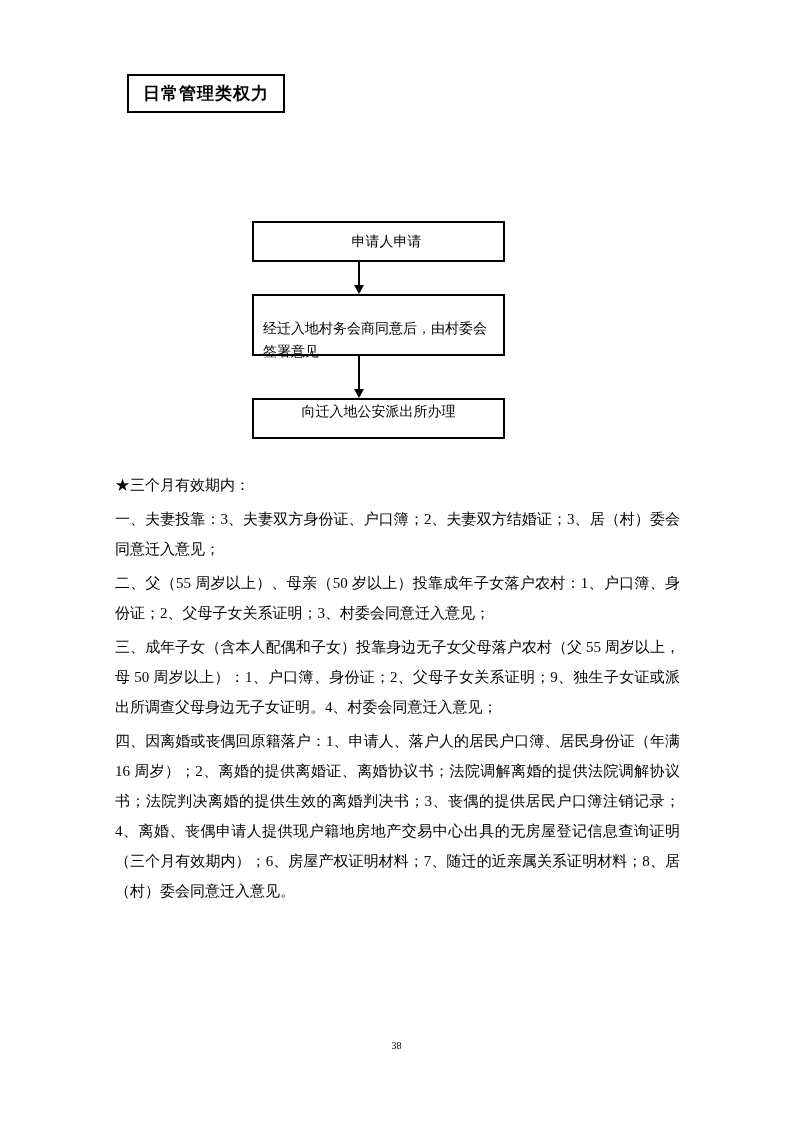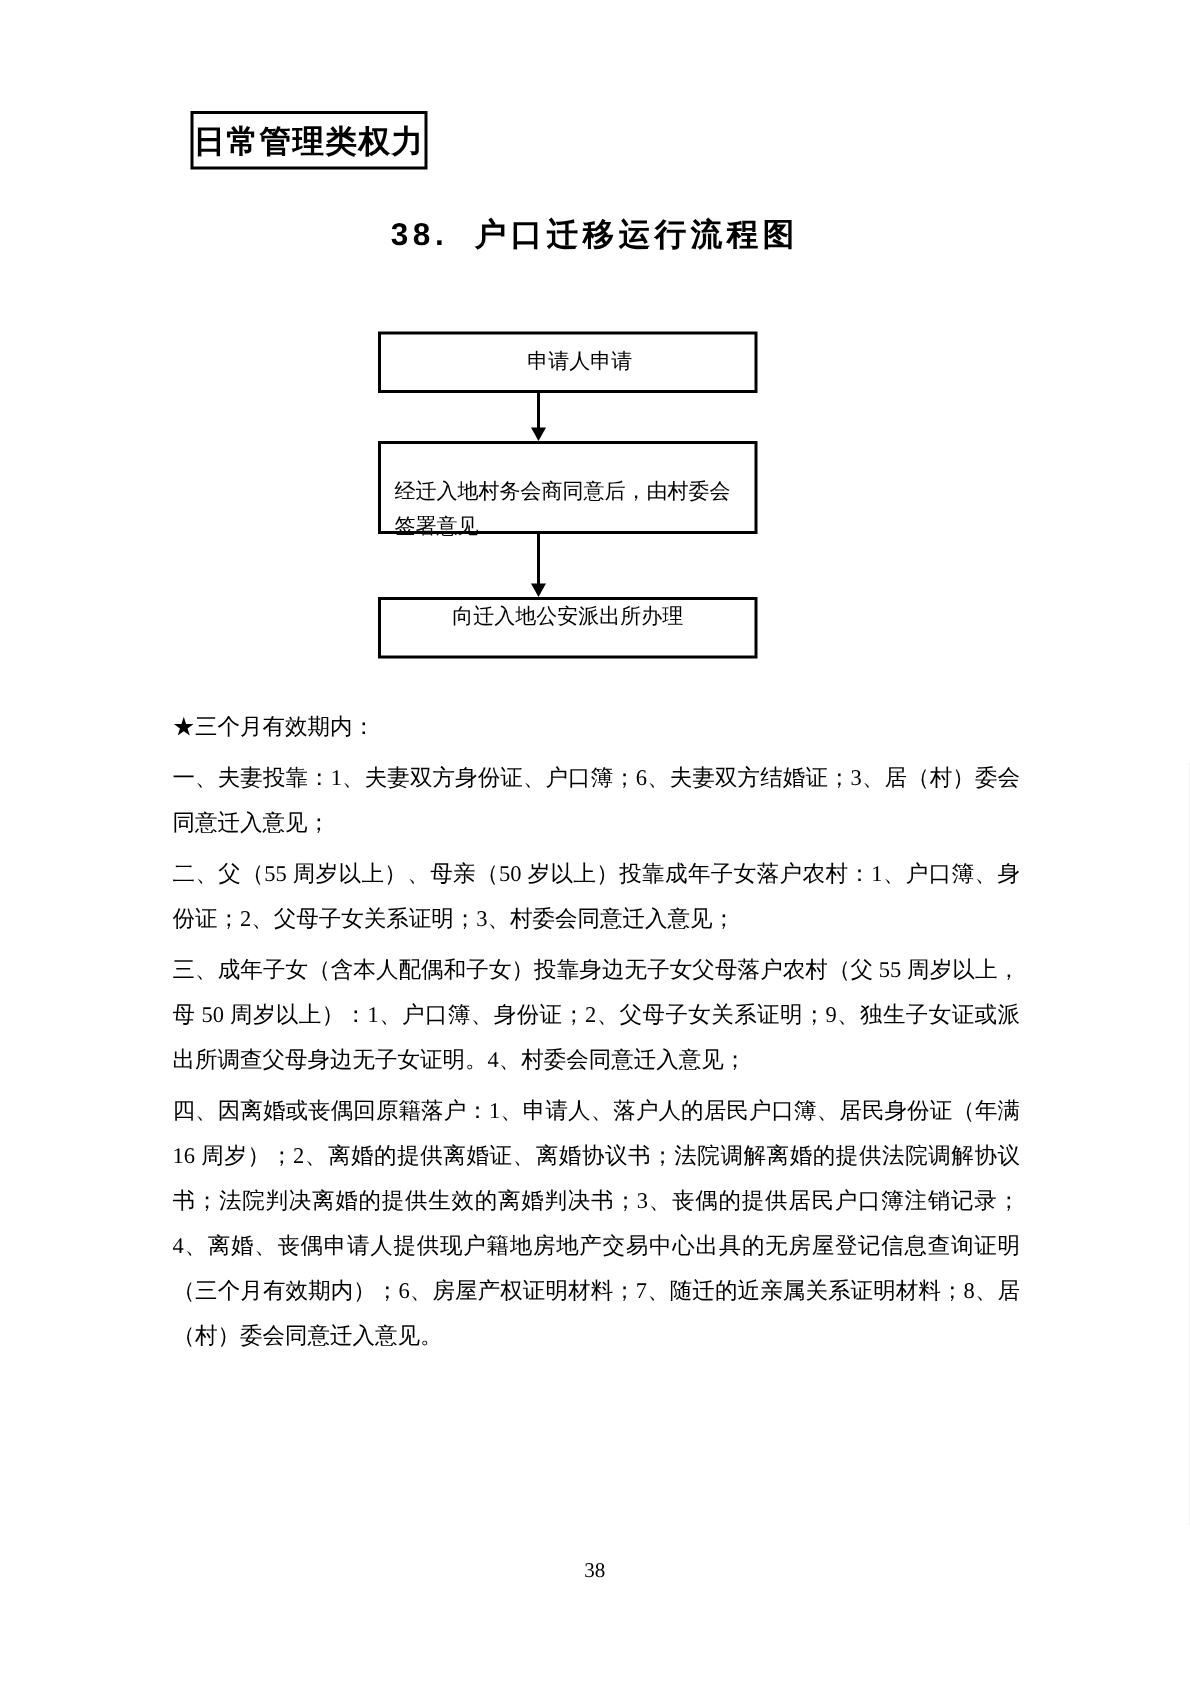--- a/index.html
+++ b/index.html
@@ -18,21 +18,21 @@
     top: 74px;
     width: 158px;
     height: 39px;
     border: 2px solid #000;
     box-sizing: border-box;
     display: flex;
     align-items: center;
     justify-content: center;
     font-family: "Liberation Sans", "DejaVu Sans", sans-serif;
     font-weight: 600;
-    font-size: 21px;
+    font-size: 17px;
     letter-spacing: 1px;
   }
   .doc-title {
     position: absolute;
     left: 0;
     right: 0;
     top: 142px;
     margin: 0;
     text-align: center;
     font-family: "Liberation Sans", "DejaVu Sans", sans-serif;
@@ -96,33 +96,32 @@
     text-align: justify;
   }
   .cond-heading { margin: 0; }
   .cond-p { margin: 4px 0 0 0; }
   .page-number {
     position: absolute;
     left: 0;
     right: 0;
     top: 1040px;
     text-align: center;
-    font-size: 14px;
+    font-size: 10px;
   }
 </style>
 </head>
 <body>
 
 <div class="page">
 
   <div class="category-box">
     <span>日常管理类权力</span>
   </div>
 
-  <h1 class="doc-title">38.  户口迁移运行流程图</h1>
 
   <div class="flowchart">
 
     <div class="fc-box fc-box1">
       <span>申请人申请</span>
     </div>
 
     <div class="fc-arrow fc-arrow1">
       <span class="line"></span>
       <span class="head"></span>
@@ -138,21 +137,21 @@
     </div>
 
     <div class="fc-box fc-box3">
       <span>向迁入地公安派出所办理</span>
     </div>
 
   </div>
 
   <div class="conditions">
     <p class="cond-heading">★三个月有效期内：</p>
-    <p class="cond-p">一、夫妻投靠：1、夫妻双方身份证、户口簿；6、夫妻双方结婚证；3、居（村）委会同意迁入意见；</p>
+    <p class="cond-p">一、夫妻投靠：3、夫妻双方身份证、户口簿；2、夫妻双方结婚证；3、居（村）委会同意迁入意见；</p>
     <p class="cond-p">二、父（55 周岁以上）、母亲（50 岁以上）投靠成年子女落户农村：1、户口簿、身份证；2、父母子女关系证明；3、村委会同意迁入意见；</p>
     <p class="cond-p">三、成年子女（含本人配偶和子女）投靠身边无子女父母落户农村（父 55 周岁以上，母 50 周岁以上）：1、户口簿、身份证；2、父母子女关系证明；9、独生子女证或派出所调查父母身边无子女证明。4、村委会同意迁入意见；</p>
     <p class="cond-p">四、因离婚或丧偶回原籍落户：1、申请人、落户人的居民户口簿、居民身份证（年满 16 周岁）；2、离婚的提供离婚证、离婚协议书；法院调解离婚的提供法院调解协议书；法院判决离婚的提供生效的离婚判决书；3、丧偶的提供居民户口簿注销记录；4、离婚、丧偶申请人提供现户籍地房地产交易中心出具的无房屋登记信息查询证明（三个月有效期内）；6、房屋产权证明材料；7、随迁的近亲属关系证明材料；8、居（村）委会同意迁入意见。</p>
   </div>
 
   <div class="page-number">38</div>
 
 </div>
 
 </body></html>

